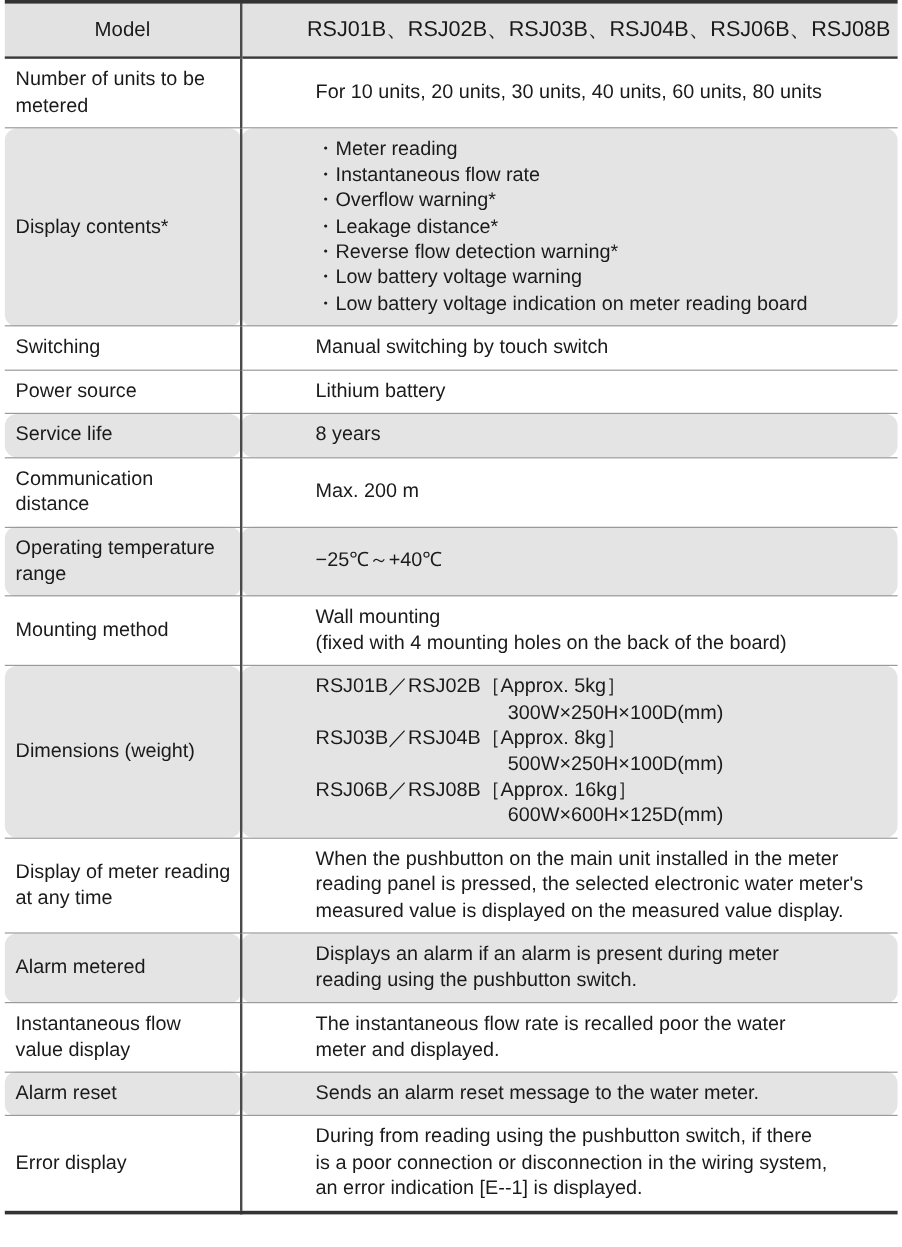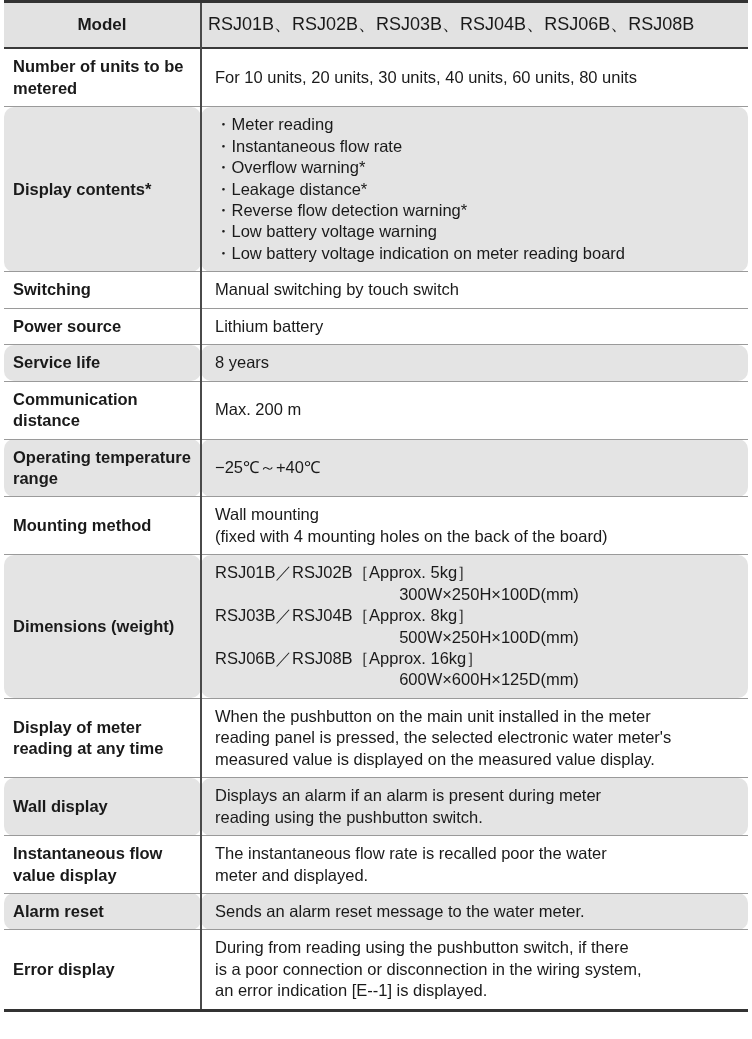--- a/index.html
+++ b/index.html
@@ -34,55 +34,55 @@
   table.spec col.c-label { width: 197px; }
   table.spec col.c-value { width: 547px; }
 
   table.spec tr.row-head td {
     background: #e2e2e2;
     text-align: center;
     font-size: 17px;
     padding: 10px 6px 11px 6px;
   }
   table.spec tr.row-head td.v {
-    text-align: left;
+    text-align: right;
     font-size: 18px;
     letter-spacing: 0px;
   }
 
   table.spec tr.row-head {
     border-bottom: 2px solid #3a3a3a;
   }
 
   table.spec td {
     vertical-align: middle;
     border-bottom: 1px solid #9a9a9a;
     font-size: 16.5px;
     line-height: 1.30;
   }
 
   table.spec td.l {
-    font-weight: bold;
+    font-weight: normal;
     padding: 7px 8px 7px 9px;
     border-right: 2px solid #4a4a4a;
     font-size: 16.5px;
   }
 
   table.spec td.v {
     padding: 7px 6px 7px 13px;
     font-weight: normal;
   }
 
   tr.shade td { background: #e4e4e4; border-radius: 10px; }
   tr.plain td { background: #ffffff; }
 
   tr.row-head td.l { border-right: 2px solid #4a4a4a; }
 
   .lines { margin: 0; }
-  .lines .ln { white-space: nowrap; }
+  .lines .ln { white-space: nowrap; margin-left: 48px; }
   .ind { padding-left: 21px; text-align: center; }
 </style>
 </head>
 <body>
 
 <div class="sheet">
 
   <table class="spec">
     <colgroup>
       <col class="c-label">
@@ -181,21 +181,21 @@
           <td class="l">Display of meter reading at any time</td>
           <td class="v">
             <div class="lines">
               <div class="ln">When the pushbutton on the main unit installed in the meter</div>
               <div class="ln">reading panel is pressed, the selected electronic water meter's</div>
               <div class="ln">measured value is displayed on the measured value display.</div>
             </div>
           </td>
         </tr>
         <tr class="shade">
-          <td class="l">Wall display</td>
+          <td class="l">Alarm metered</td>
           <td class="v">
             <div class="lines">
               <div class="ln">Displays an alarm if an alarm is present during meter</div>
               <div class="ln">reading using the pushbutton switch.</div>
             </div>
           </td>
         </tr>
         <tr class="plain">
           <td class="l">Instantaneous flow value display</td>
           <td class="v">

